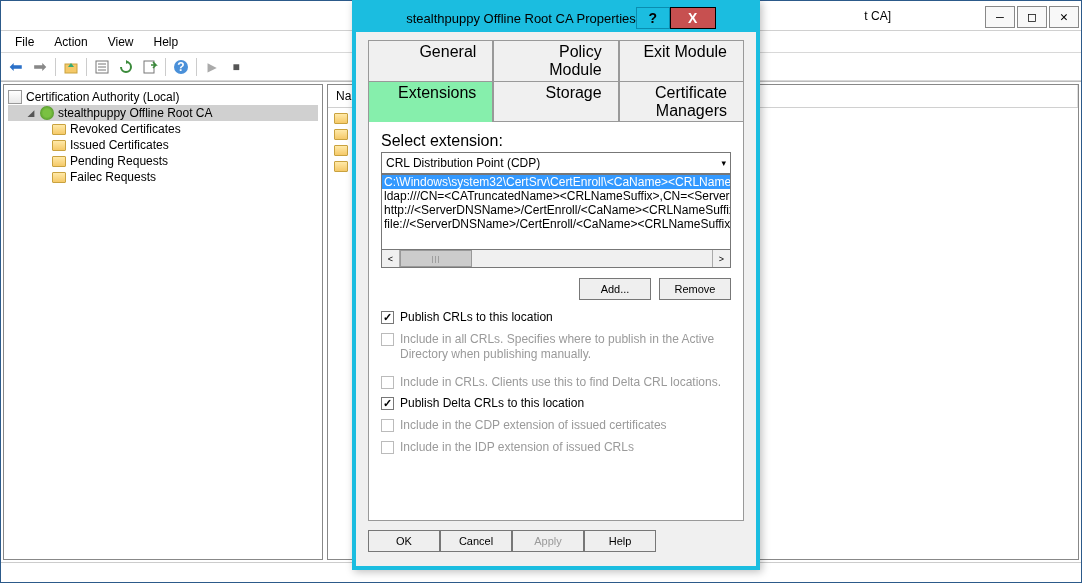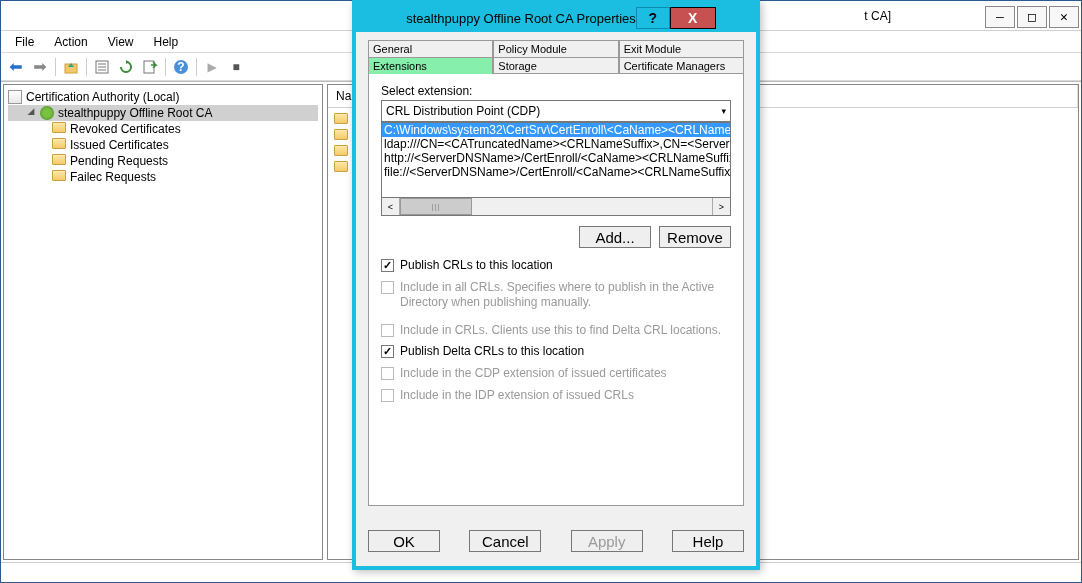--- a/index.html
+++ b/index.html
@@ -9,21 +9,21 @@
 .title-text{flex:1;text-align:center;font-size:12px;padding-left:350px}
 .win-controls{display:flex}
 .win-btn{width:30px;height:22px;border:1px solid #888;margin:2px 2px 0 0;display:flex;align-items:center;justify-content:center;background:#f8f8f8;font-family:monospace;font-size:13px;cursor:default}
 .menu-bar{height:22px;display:flex;align-items:center;padding:0 4px;border-bottom:1px solid #d8d8d8}
 .menu-item{padding:2px 10px;cursor:default}
 .toolbar{height:28px;display:flex;align-items:center;gap:2px;padding:2px 4px;border-bottom:1px solid #d8d8d8}
 .tb-btn{width:22px;height:22px;display:flex;align-items:center;justify-content:center;border:1px solid transparent}
 .tb-sep{width:1px;height:18px;background:#ccc;margin:0 2px}
 .content{flex:1;display:flex;border-top:1px solid #bbb}
 .tree-pane{width:320px;border:1px solid #888;margin:2px;padding:4px;background:#fff;overflow:auto}
-.tree-item{display:flex;align-items:flex-start;gap:4px;padding:1px 0;cursor:default}
+.tree-item{display:flex;align-items:center;gap:4px;padding:1px 0;cursor:default}
 .tree-item.selected{background:#d0d0d0}
 .tree-indent1{padding-left:18px}
 .tree-indent2{padding-left:44px}
 .list-pane{flex:1;border:1px solid #888;margin:2px;background:#fff;display:flex;flex-direction:column}
 .list-header{display:flex;border-bottom:1px solid #d0d0d0;background:#fff}
 .list-col{padding:4px 8px;border-right:1px solid #e0e0e0;font-weight:normal}
 .list-body{flex:1;padding:2px}
 .list-row{display:flex;align-items:center;gap:4px;padding:1px 4px}
 .folder-icon{width:14px;height:11px;background:linear-gradient(#ffe9a8,#f5c968);border:1px solid #c9a23f;border-radius:1px;display:inline-block}
 .ca-icon{width:14px;height:14px;display:inline-block;position:relative}
@@ -35,47 +35,47 @@
 .dialog{position:absolute;left:352px;top:0;width:408px;height:570px;border:4px solid #1bbde0;background:#f0f0f0;box-shadow:2px 2px 8px rgba(0,0,0,.25);display:flex;flex-direction:column}
 .dlg-title{height:28px;background:#1bbde0;display:flex;align-items:center;justify-content:center;color:#000;padding-left:10px}
 .dlg-title-text{font-size:13px}
 .dlg-title-btns{display:flex}
 .dlg-tbtn{width:34px;height:22px;display:flex;align-items:center;justify-content:center;font-size:14px;font-weight:bold;cursor:default}
 .dlg-close{background:#c75050;color:#fff;width:46px;border:1px solid #000}
 .dlg-help-b{background:#1bbde0;border:1px solid #0a8db0}
 .dlg-body{flex:1;padding:8px 12px 4px;display:flex;flex-direction:column}
 .tab-rows{margin-bottom:0}
 .tab-row{display:flex}
-.tab{border:1px solid #999;border-bottom:none;background:#f0f0f0;padding:2px 4px;font-size:11px;text-align:left;cursor:default}
+.tab{border:1px solid #999;border-bottom:none;background:#f0f0f0;padding:2px 16px;font-size:16px;text-align:right;cursor:default}
 .tab-row.r1 .tab{flex:1}
 .tab-row.r2 .tab{flex:1}
 .tab-row.r3 .tab{flex:1}
 .tab.active{background:#86efac;position:relative;z-index:2}
 .tab-content{border:1px solid #999;background:#fff;padding:10px 12px;flex:1;display:flex;flex-direction:column;margin-top:-1px}
-.lbl{font-size:12px;margin-bottom:2px}
+.lbl{font-size:16px;margin-bottom:2px}
 .sel{width:100%;height:22px;border:1px solid #777;background:#fff;padding:0 4px;font-size:11px;}
 .desc{font-size:11px;margin-bottom:8px;line-height:1.3}
 .listbox{border:1px solid #777;background:#fff;height:76px;overflow:hidden;width:100%}
 .listbox-inner{white-space:nowrap;font-size:11px}
 .lb-item{padding:0 2px;overflow:hidden}
 .lb-item.sel-item{background:#3399ff;color:#fff}
 .hscroll{display:flex;height:18px;border:1px solid #777;border-top:none;margin-bottom:10px}
 .hs-btn{width:18px;background:#f0f0f0;border-right:1px solid #aaa;display:flex;align-items:center;justify-content:center;font-size:9px}
 .hs-btn:last-child{border-right:none;border-left:1px solid #aaa}
 .hs-track{flex:1;background:#f0f0f0;position:relative}
 .hs-thumb{position:absolute;left:0;top:0;width:72px;height:100%;background:#ccc;border:1px solid #999;display:flex;align-items:center;justify-content:center}
 .btn-row{display:flex;justify-content:flex-end;gap:8px;margin-bottom:10px}
-.btn{width:72px;height:22px;border:1px solid #777;background:#efefef;font-size:15px;cursor:default}
+.btn{width:72px;height:22px;border:1px solid #777;background:#efefef;font-size:11px;cursor:default}
 .btn.disabled{color:#9a9a9a}
 .chk-row{display:flex;align-items:flex-start;gap:6px;margin-bottom:6px;font-size:11px;line-height:1.3}
 .chk-row.disabled{color:#9a9a9a}
 .chk{width:13px;height:13px;border:1px solid #777;background:#fff;flex-shrink:0;display:flex;align-items:center;justify-content:center;font-size:11px;line-height:1;margin-top:1px}
 .chk.disabled{border-color:#bbb}
 .chk.checked::after{content:"✓";font-weight:bold}
-.dlg-footer{display:flex;justify-content:space-between;gap:8px;padding:24px 0 10px}
+.dlg-footer{display:flex;justify-content:flex-start;gap:0;padding:9px 0 10px}
 .arrow-left{color:#2a70c8;font-size:16px}
 .arrow-right{color:#888;font-size:16px}
 .small-svg{width:16px;height:16px}
 </style>
 </head>
 <body>
 
 <div class="main-window">
   <div class="title-bar">
     <div class="title-text">

